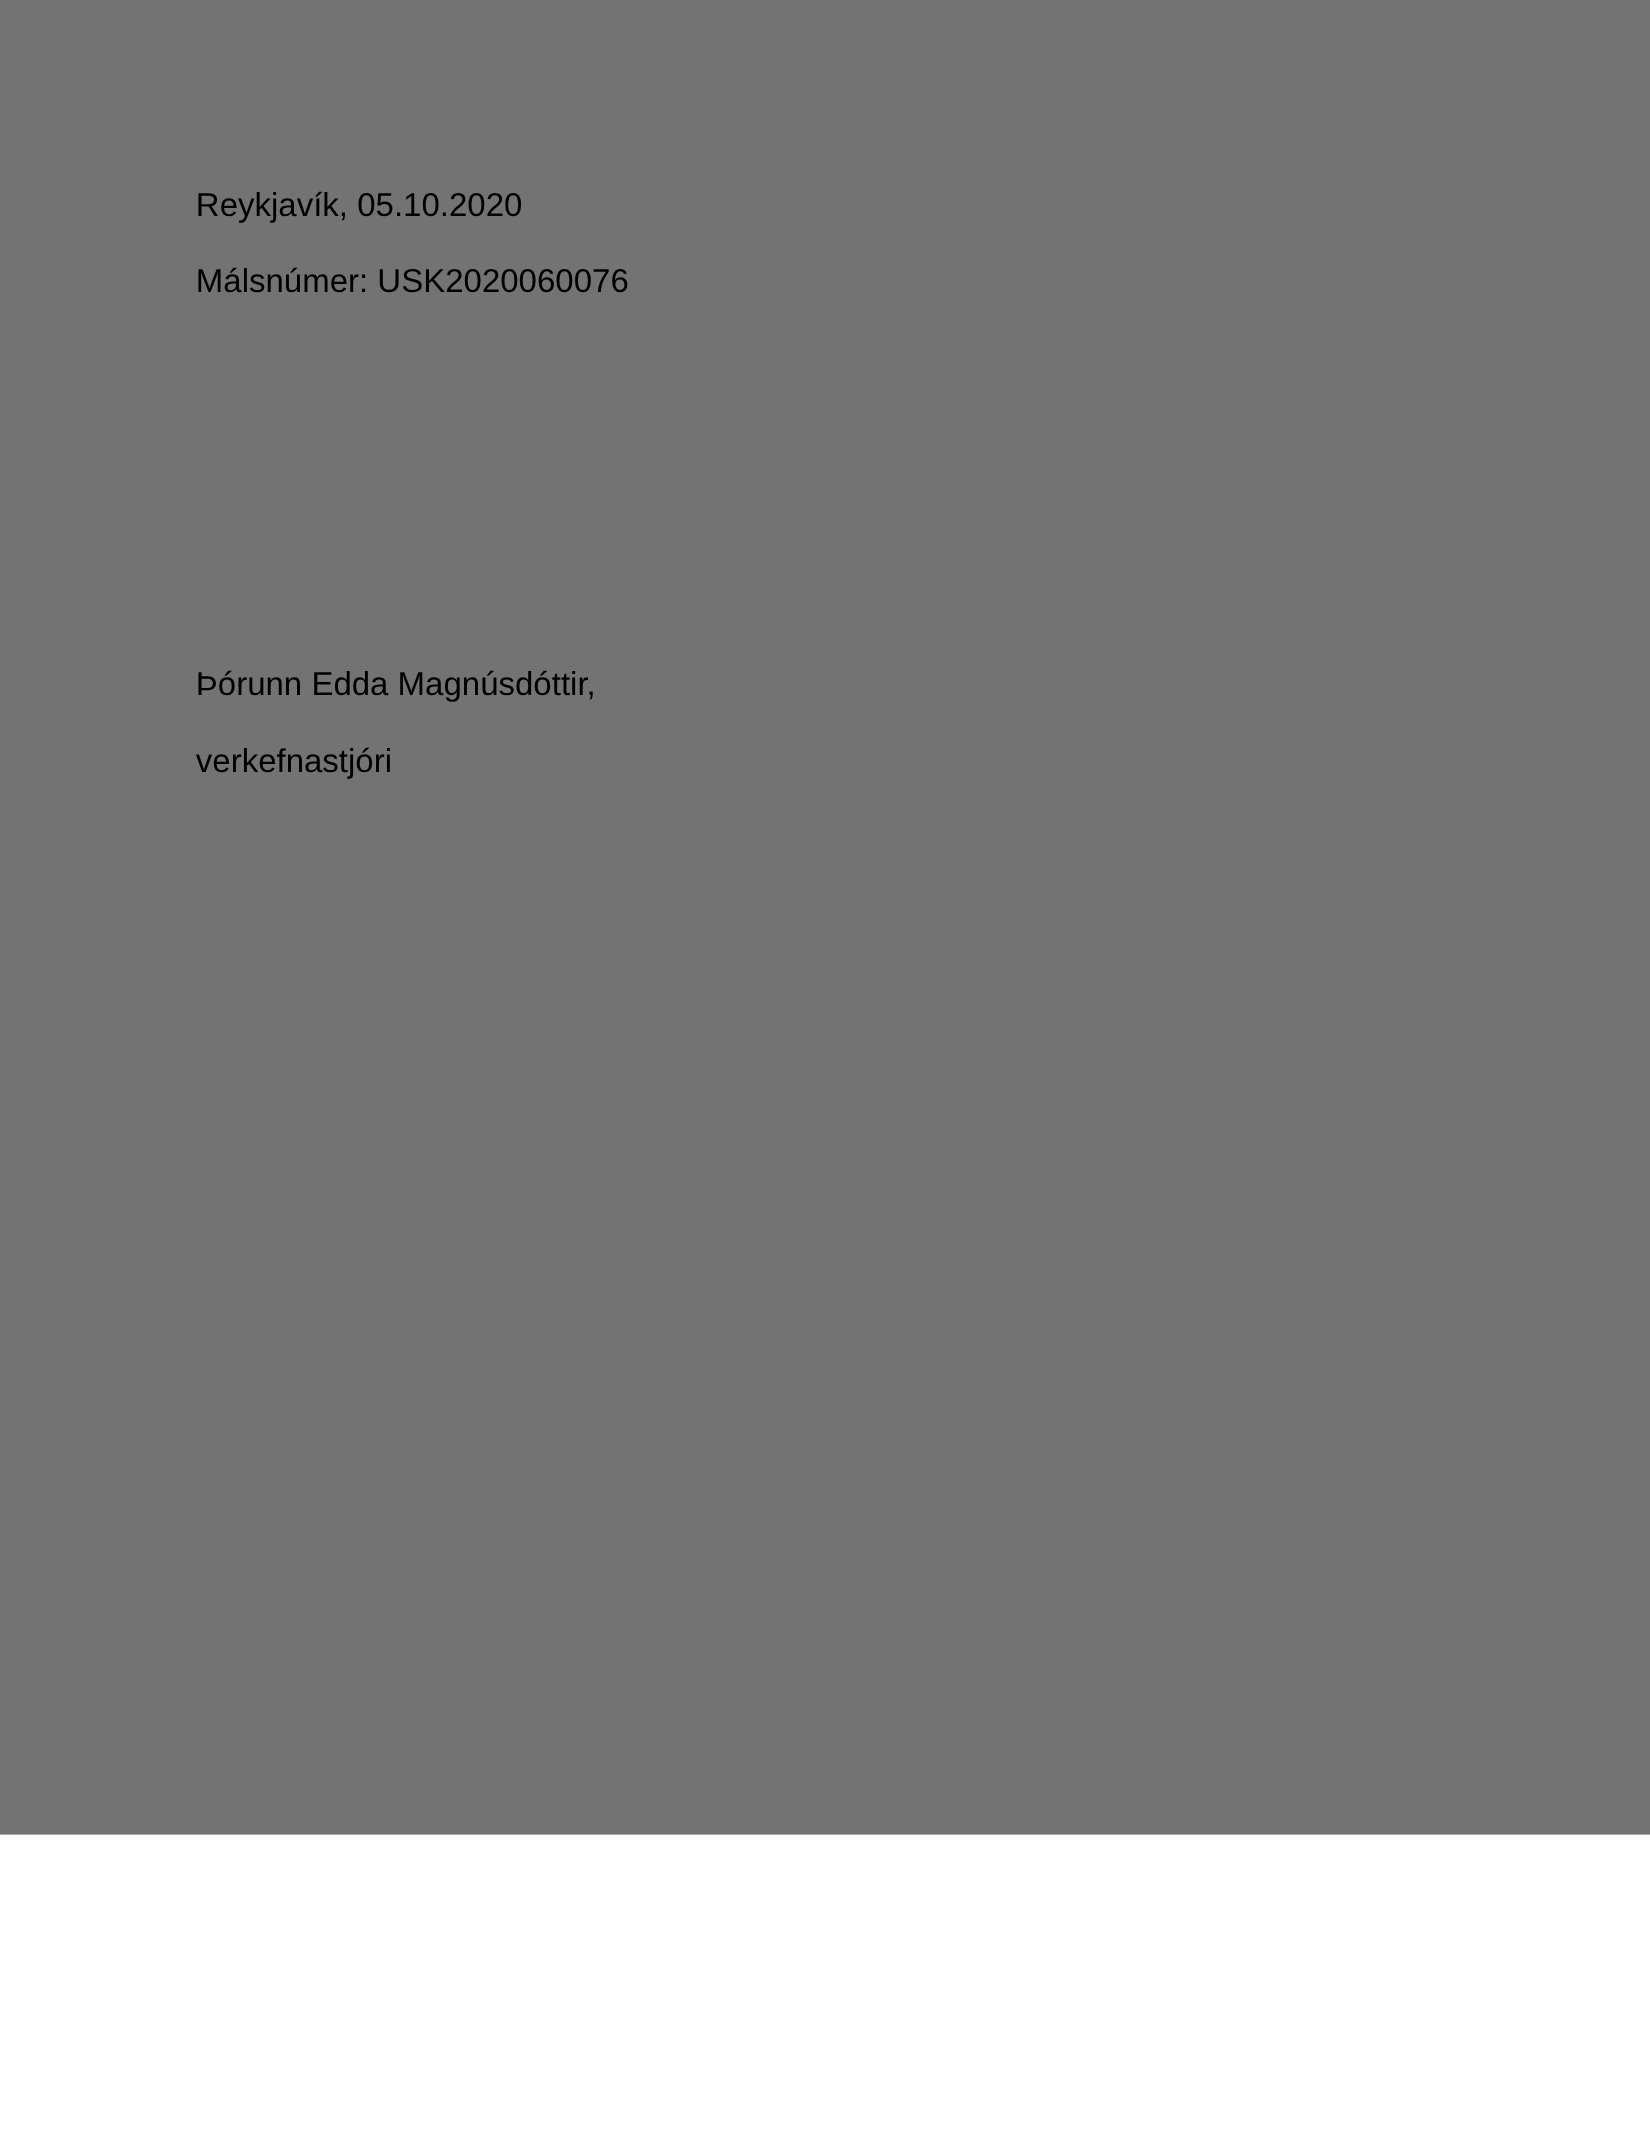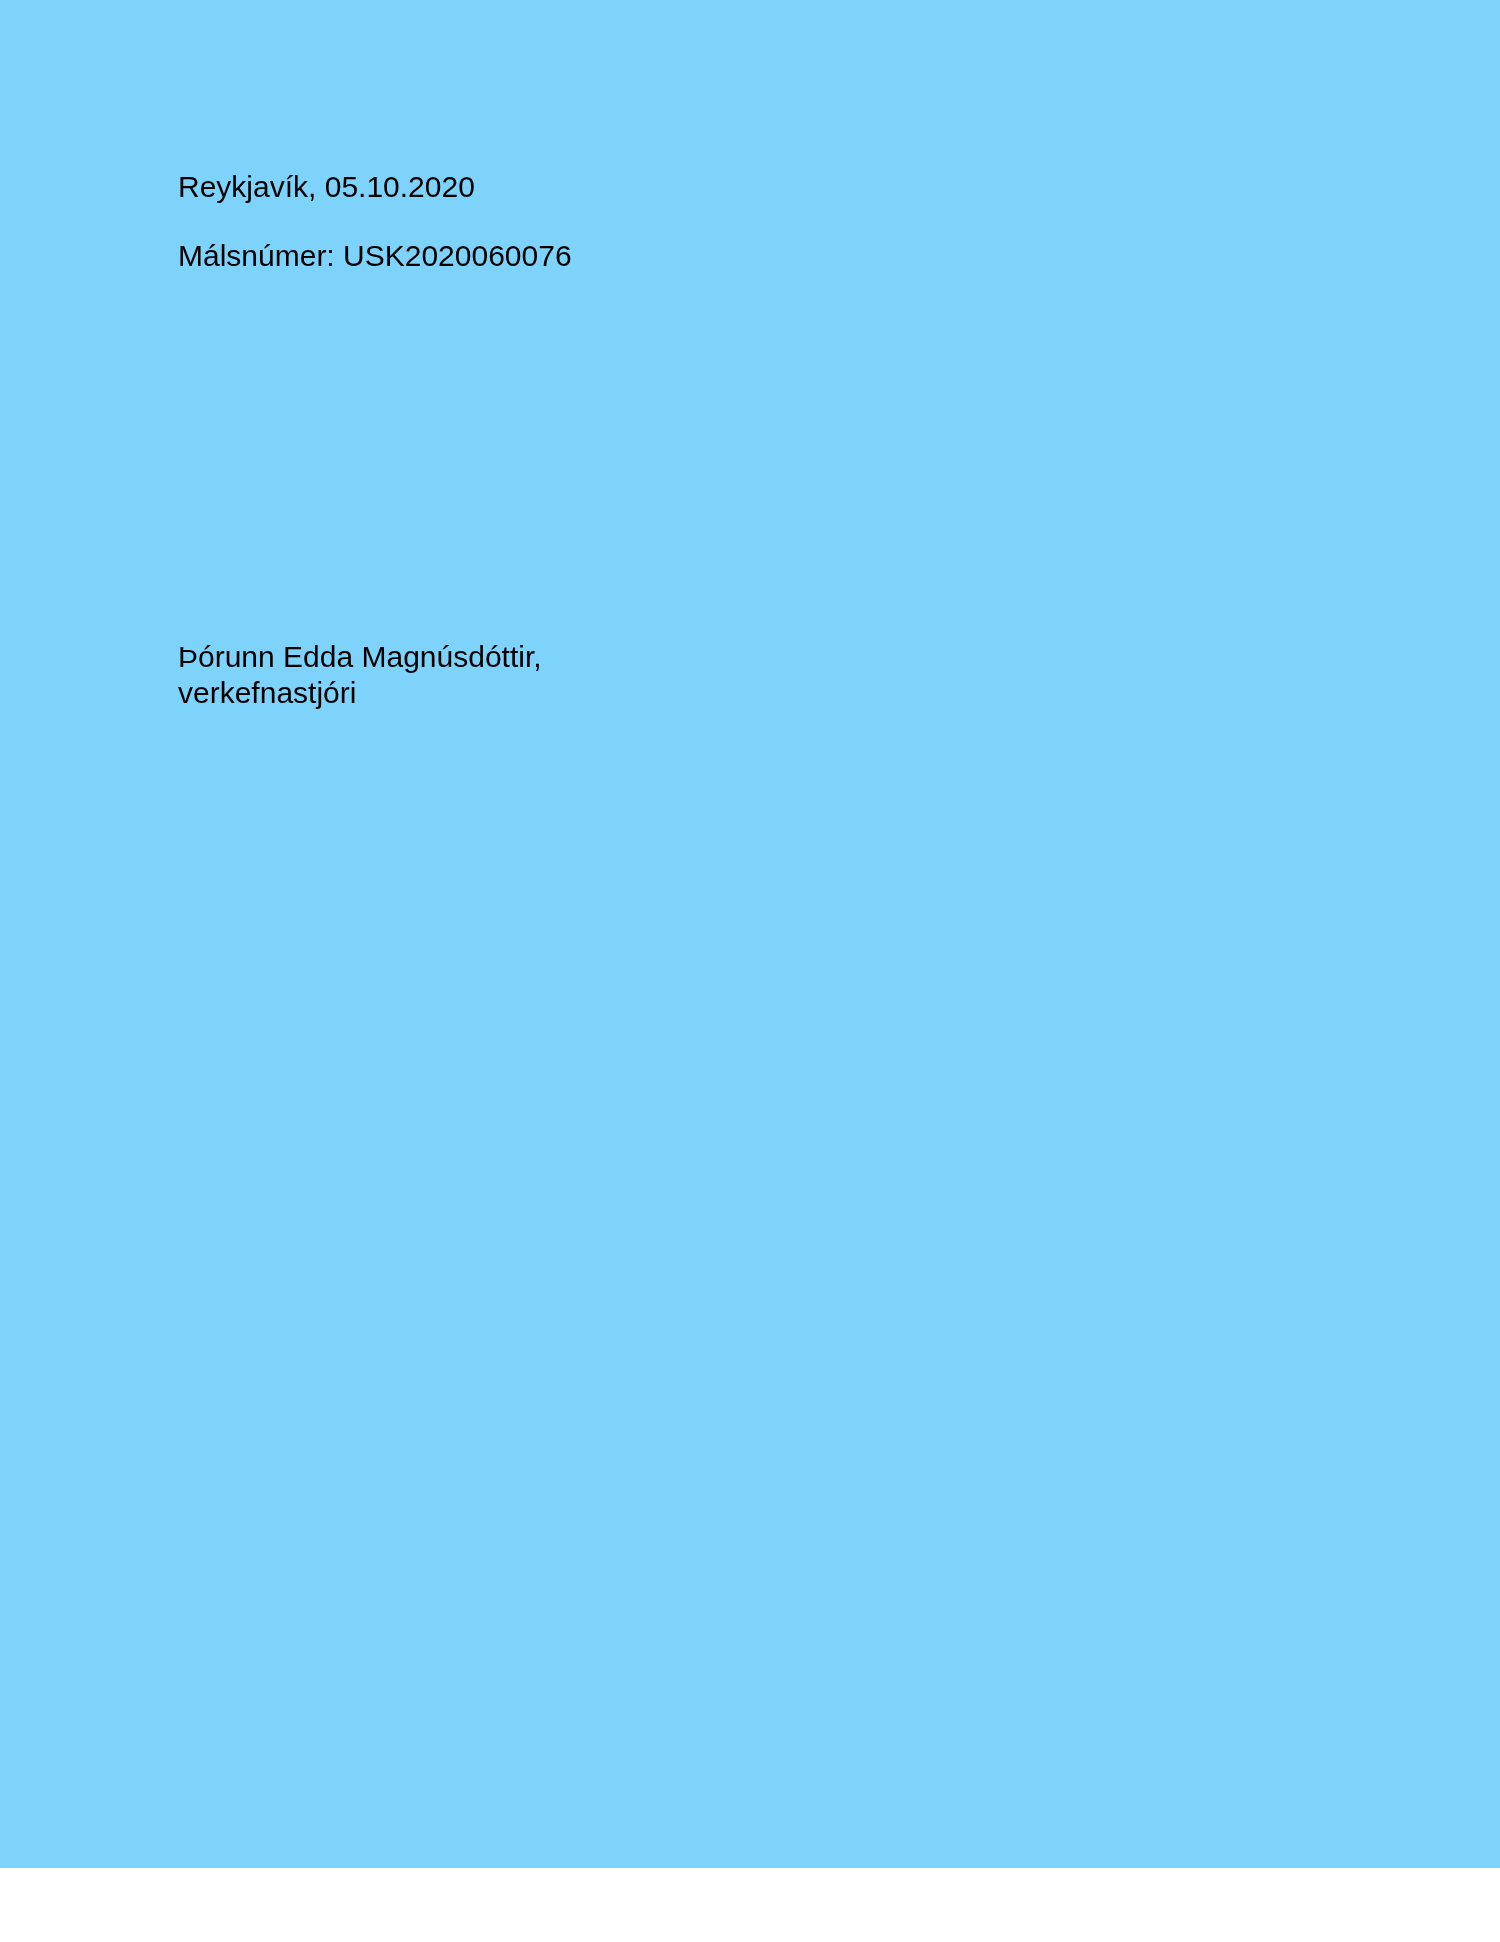--- a/index.html
+++ b/index.html
@@ -3,38 +3,38 @@
 <meta charset="utf-8">
 <style>
   html, body {
     margin: 0;
     padding: 0;
     background: #ffffff;
   }
   .page {
     position: relative;
     width: 1500px;
-    height: 1868px;
-    background: #7dd3fc;
+    height: 1668px;
+    background: #737373;
     color: #000000;
     font-family: "Liberation Sans", "DejaVu Sans", sans-serif;
     font-size: 30px;
     overflow: hidden;
   }
   .abs {
     position: absolute;
     left: 178px;
     white-space: pre;
     line-height: 1;
   }
   .date-line    { top: 172px; }
   .case-line    { top: 241px; }
   .body-para    { top: 316px; line-height: 36.5px; white-space: pre; }
   .signoff-line { top: 572px; }
-  .sig-name     { top: 642px; text-align: center; }
+  .sig-name     { top: 608px; text-align: center; }
   .sig-role     { top: 678px; }
 </style>
 </head>
 <body>
 
 <div class="page">
 
   <div class="abs date-line">Reykjavík, 05.10.2020</div>
 
   <div class="abs case-line">Málsnúmer: USK2020060076</div>

